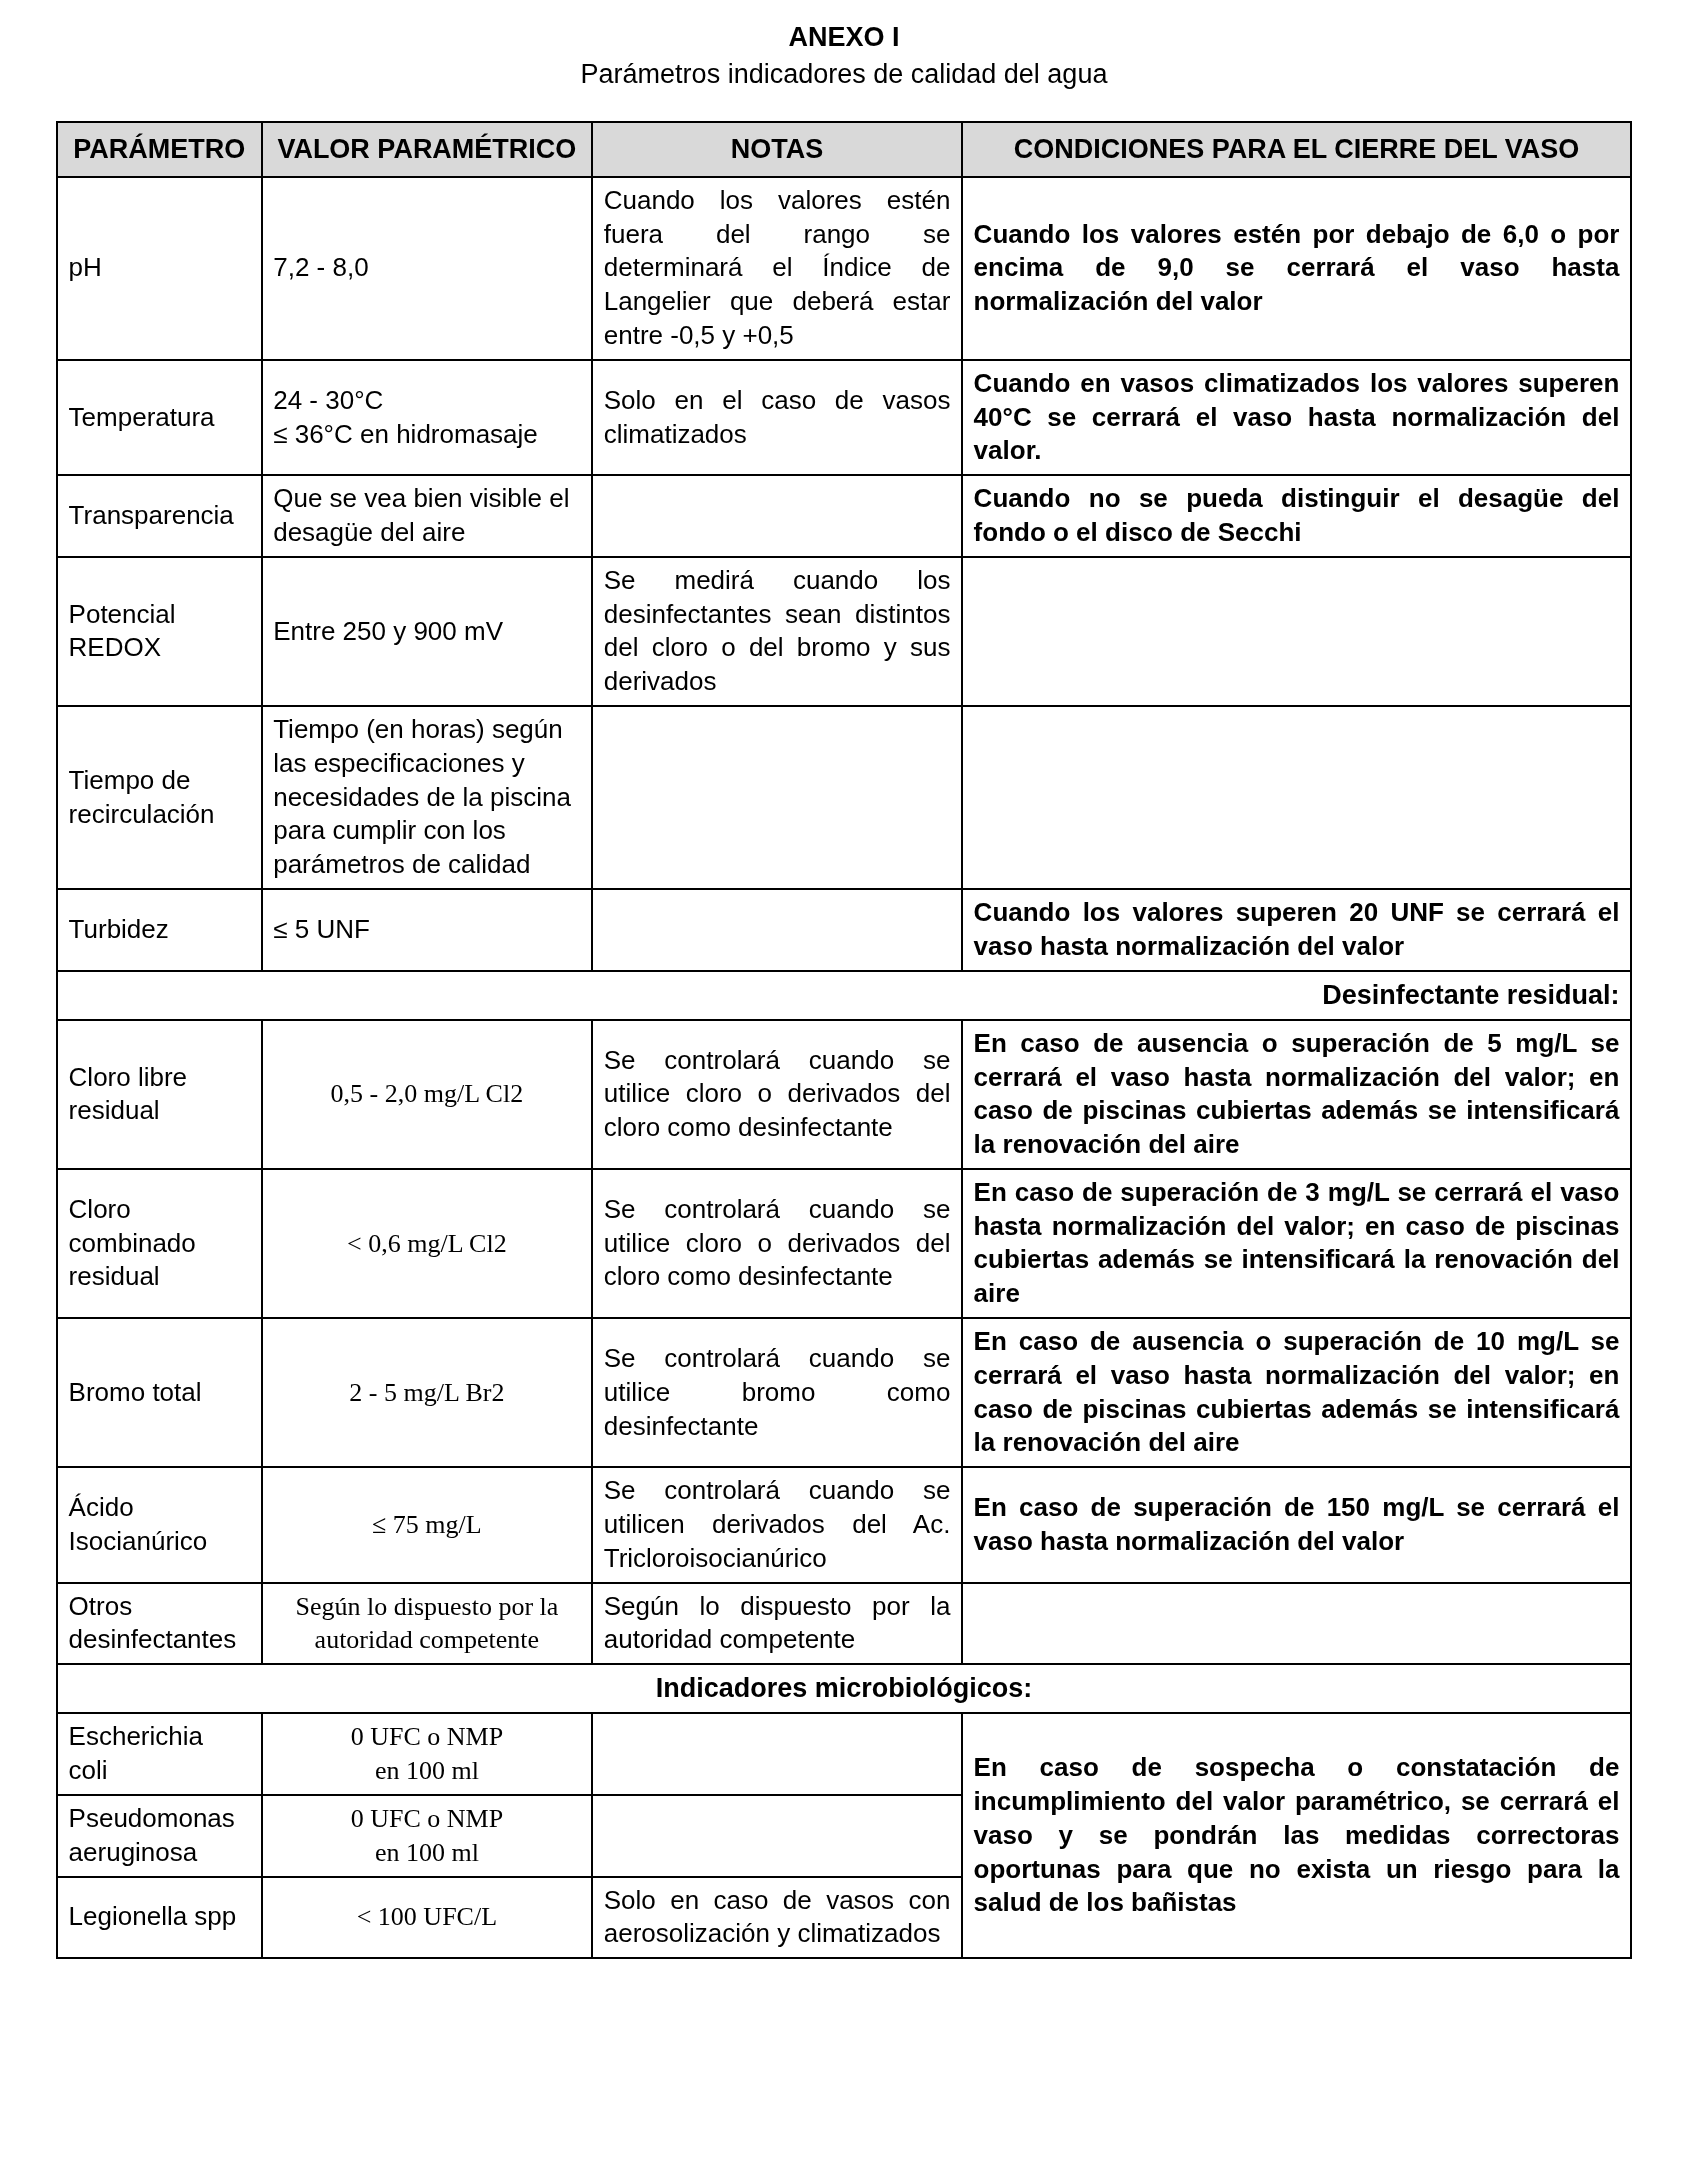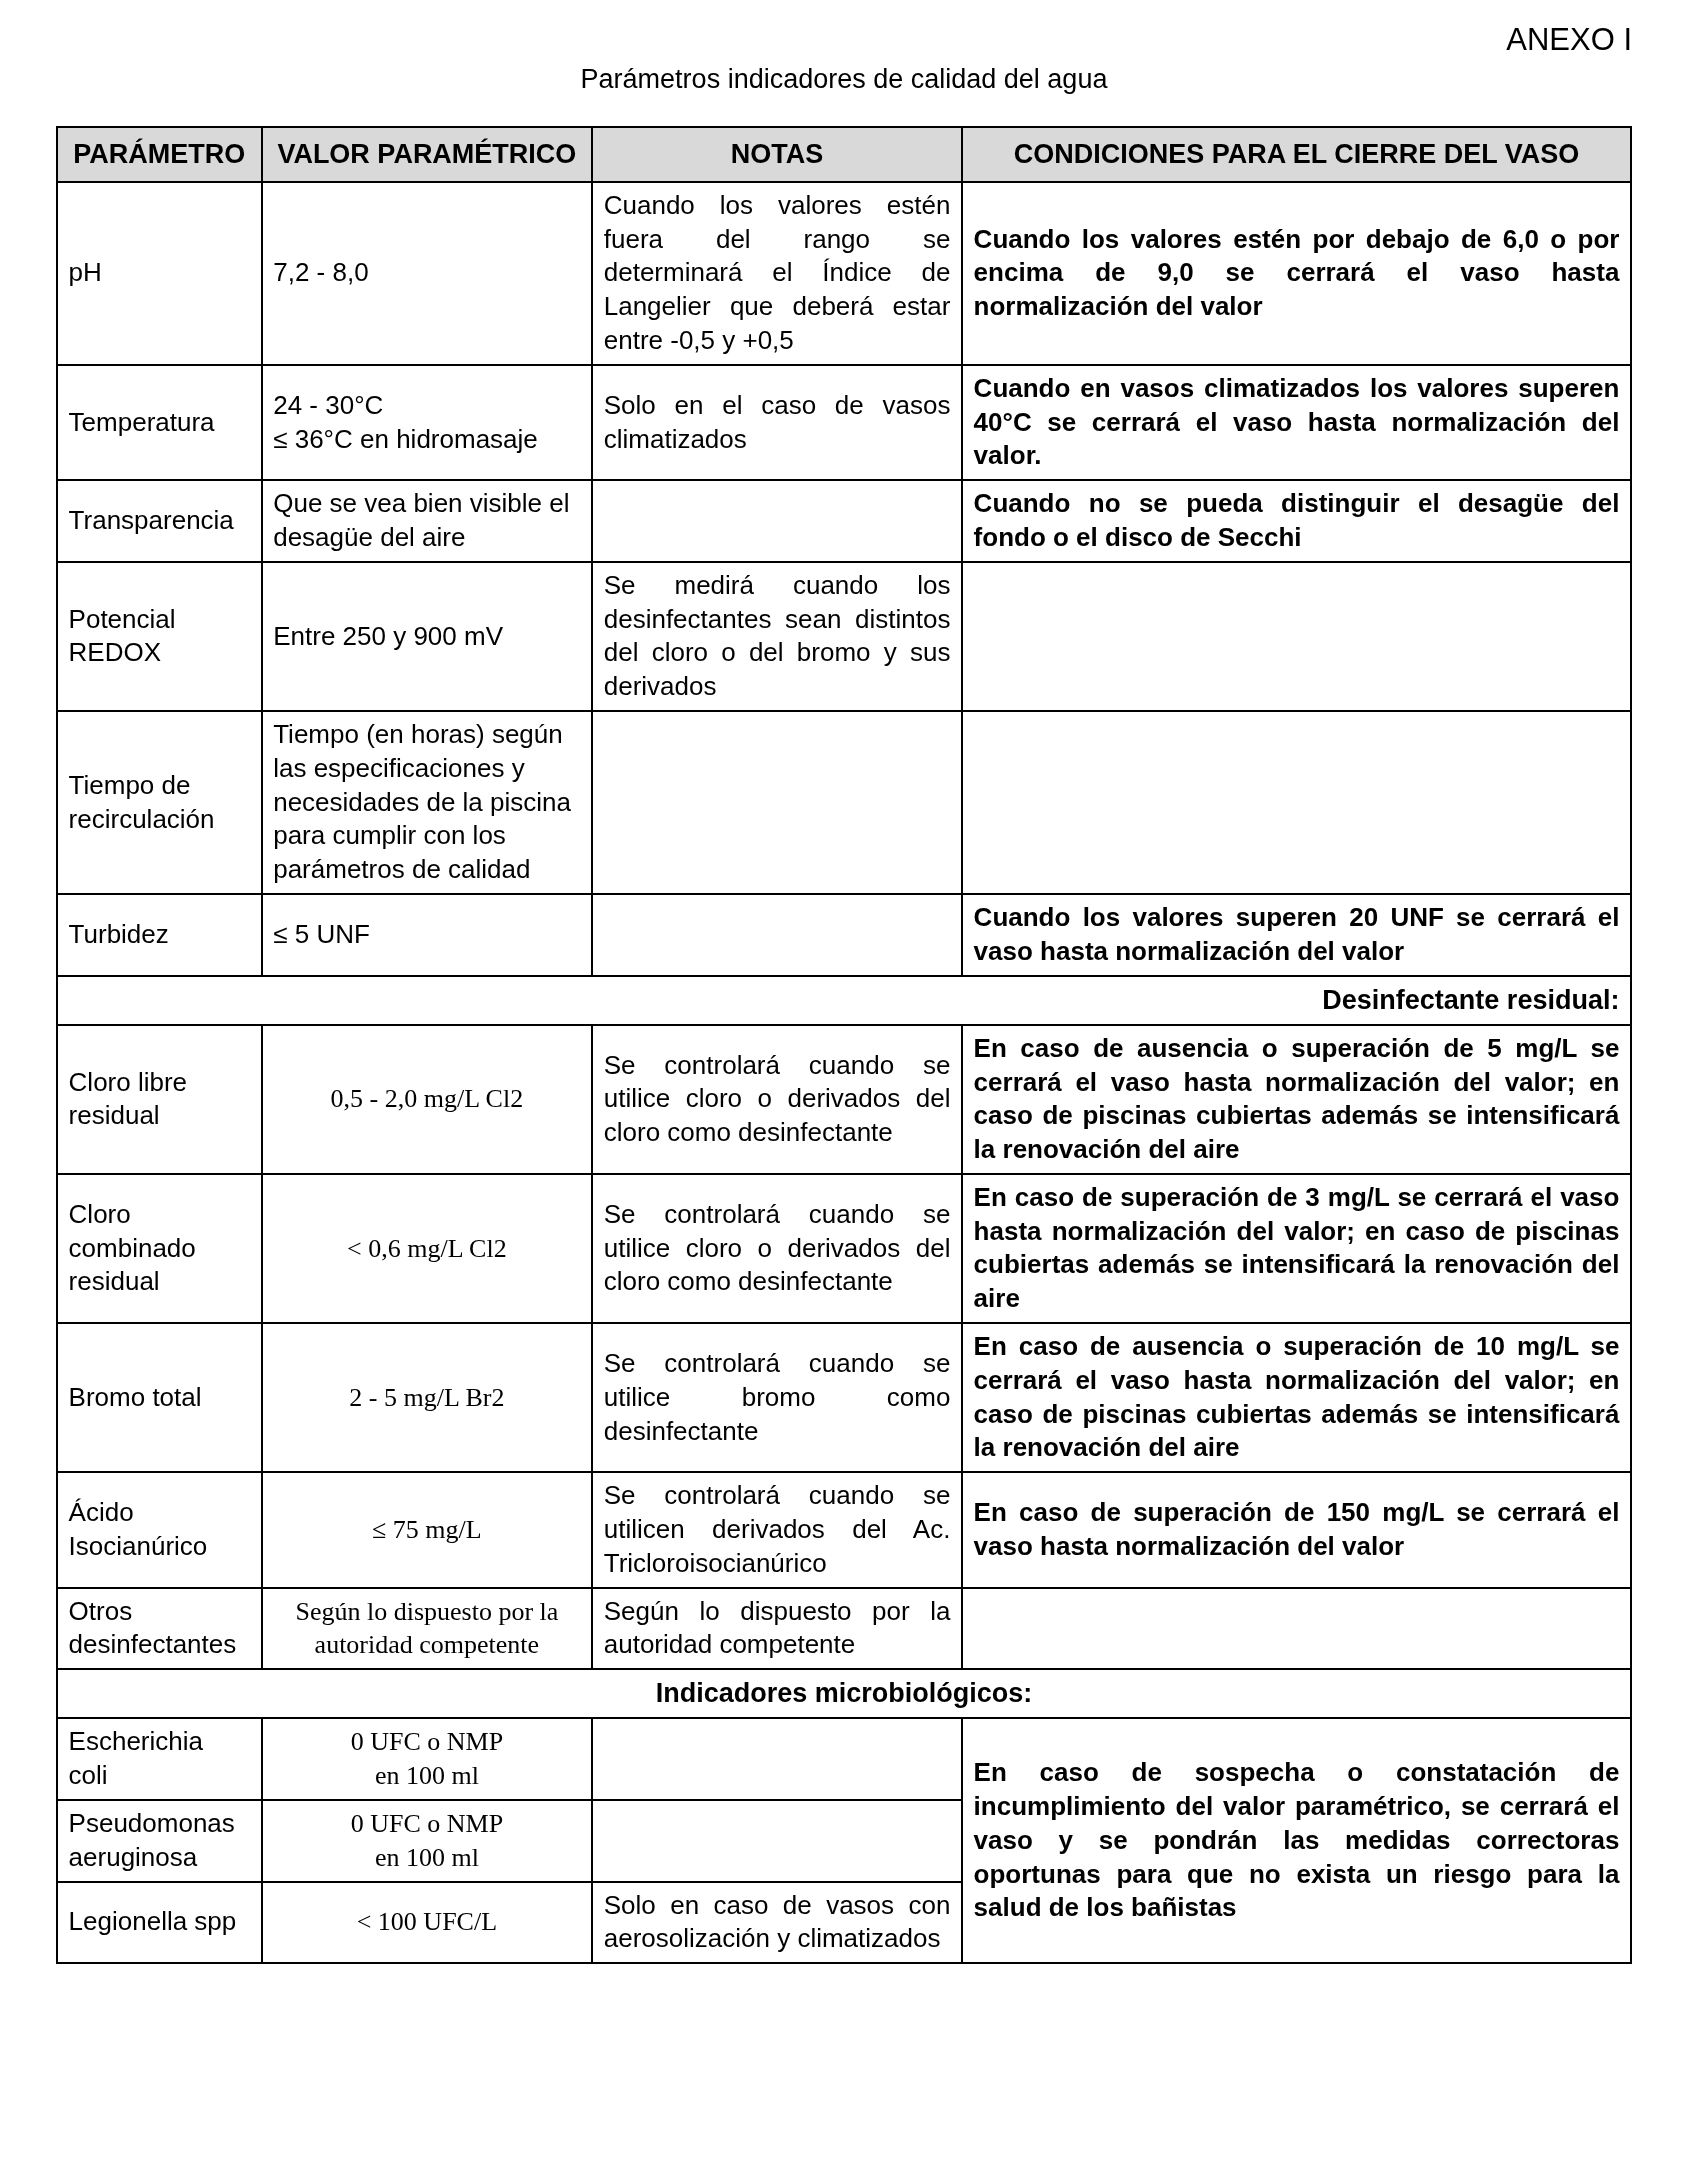--- a/index.html
+++ b/index.html
@@ -11,23 +11,23 @@
   }
   .page {
     width: 1688px;
     height: 2183px;
     box-sizing: border-box;
     padding: 13.7px 56px 0 56px;
     background: #ffffff;
     overflow: hidden;
   }
   .title {
-    text-align: right;
-    font-size: 31px;
-    font-weight: 400;
+    text-align: center;
+    font-size: 27px;
+    font-weight: 700;
     margin: 7.6px 0 3px 0;
     line-height: 1.25;
   }
   .subtitle {
     text-align: center;
     font-size: 27px;
     font-weight: 400;
     margin: 0 0 29px 0;
     line-height: 1.25;
   }

